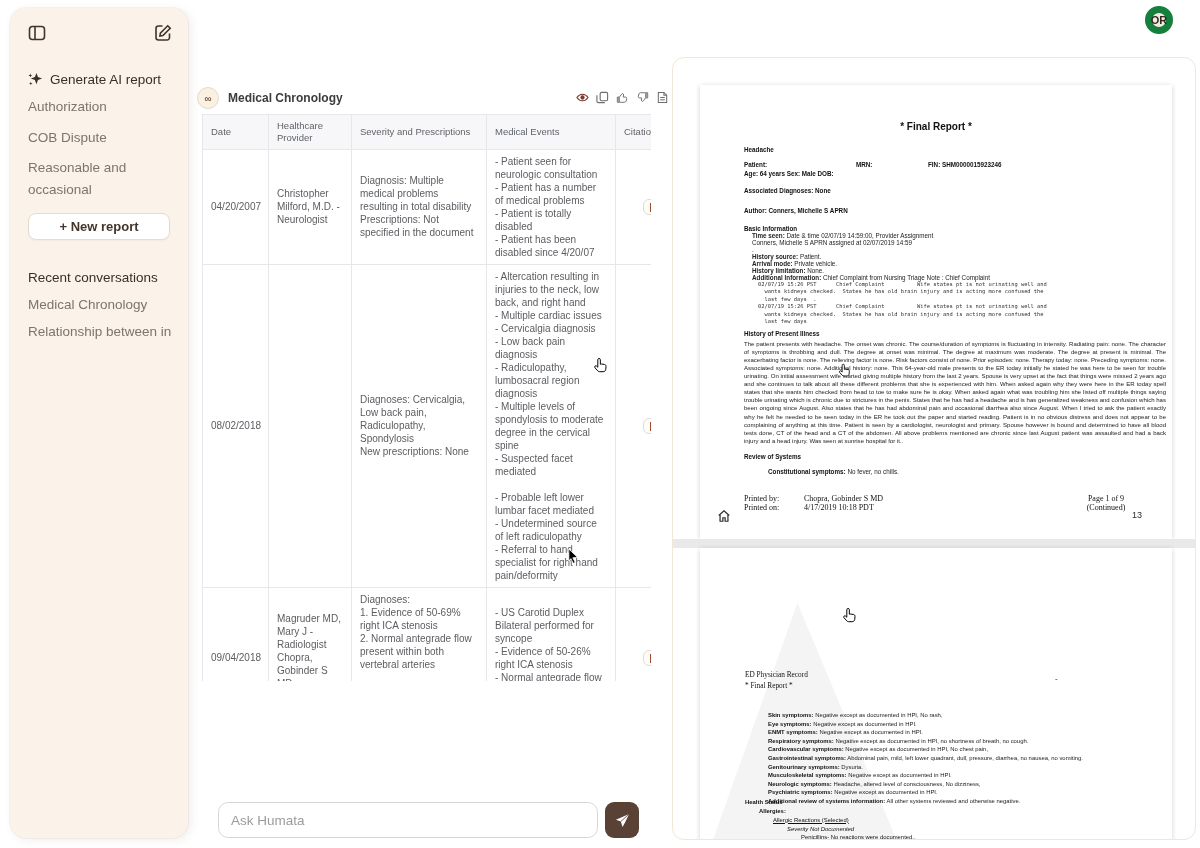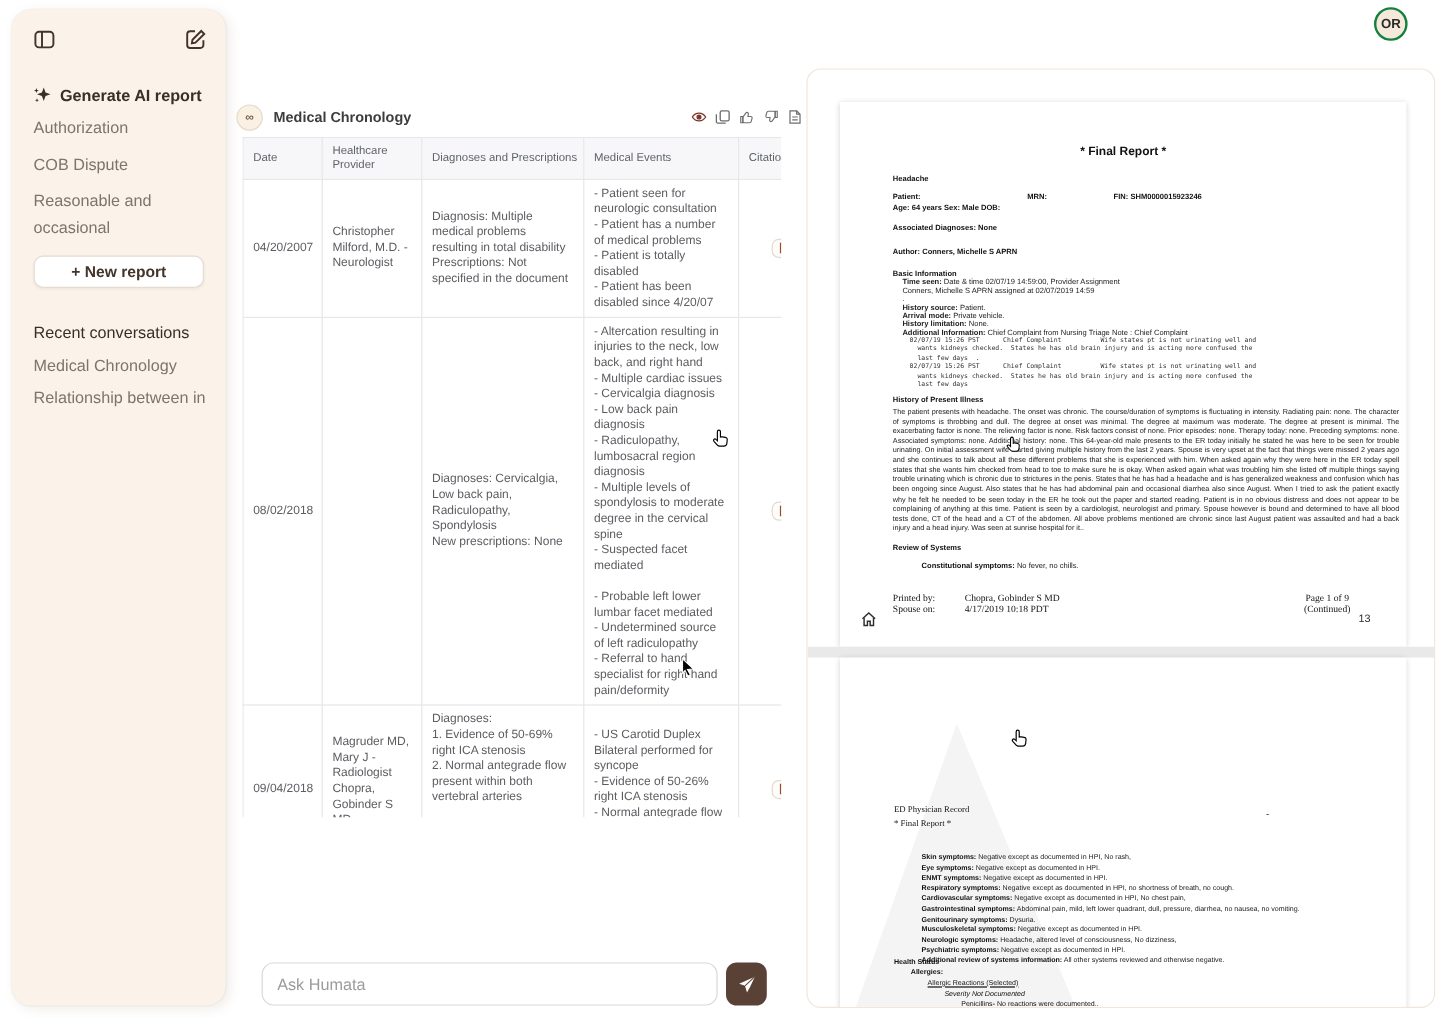--- a/index.html
+++ b/index.html
@@ -6,34 +6,34 @@
   html,body { width:1200px; height:848px; background:#ffffff; overflow:hidden;
     font-family:"Liberation Sans","DejaVu Sans",sans-serif; }
 
   
   #sidebar { position:absolute; left:10px; top:8px; width:178px; height:830px;
     background:#fbf2ea; border-radius:16px; padding:16px 16px 0 18px;
     box-shadow:0 0 0 1px rgba(120,90,60,.06), 3px 2px 10px rgba(120,90,60,.10); }
   .sb-iconrow { display:flex; justify-content:space-between; align-items:center; }
   .sb-icon { width:18px; height:18px; color:#43332a; cursor:pointer; }
   .sb-gen { display:flex; align-items:center; gap:7px; margin-top:30px;
-    font-size:13.5px; font-weight:700; color:#3a2f26; cursor:pointer; }
+    font-size:13.5px; font-weight:400; color:#3a2f26; cursor:pointer; }
   .sb-gen svg { width:15px; height:15px; color:#3a2f26; }
   .sb-item { margin-top:9px; font-size:13.5px; color:#7e746b; cursor:pointer; line-height:1.6; }
   .sb-newbtn { margin-top:13px; width:142px; height:27px; background:#ffffff;
     border:1px solid #e5dbd1; border-radius:8px; font-size:13px; font-weight:600;
     color:#43352b; cursor:pointer; display:flex; align-items:center; justify-content:center;
     box-shadow:0 1px 2px rgba(0,0,0,.04); }
   .sb-head { margin-top:30px; font-size:13.5px; font-weight:400; color:#3a2f26; }
   .sb-conv { margin-top:12px; font-size:13.5px; color:#7e746b; cursor:pointer;
     white-space:nowrap; overflow:hidden; }
 
   
   #avatar { position:absolute; left:1145px; top:6px; width:28px; height:28px;
-    border-radius:50%; background:#f4e9db; border:2px solid #15803d;
+    border-radius:50%; background:#f4e9db; border:7px solid #15803d;
     display:flex; align-items:center; justify-content:center;
     font-size:11px; font-weight:700; color:#2e2a26; cursor:pointer; }
 
   
   #chron-header { position:absolute; left:197px; top:87px; display:flex; align-items:center; gap:9px; }
   #chron-badge { width:22px; height:22px; border-radius:50%; background:#faf1e4;
     border:1px solid #e6d9c6; display:flex; align-items:center; justify-content:center;
     font-size:10px; color:#7a5e41; font-weight:700; }
   #chron-title { font-size:12px; font-weight:700; color:#3c3c3c; }
   #chron-toolbar { position:absolute; left:576px; top:91px; display:flex; gap:7px; align-items:center; }
@@ -181,21 +181,21 @@
         <col class="c1">
         <col class="c2">
         <col class="c3">
         <col class="c4">
         <col class="c5">
       </colgroup>
     <thead>
       <tr>
         <th>Date</th>
         <th>Healthcare Provider</th>
-        <th class="nowrap">Diagnoses and Prescriptions</th>
+        <th class="nowrap">Severity and Prescriptions</th>
         <th>Medical Events</th>
         <th class="nowrap">Citation</th>
       </tr>
     </thead>
     <tbody>
       <tr>
         <td style="height:106px">04/20/2007</td>
         <td class="pre">Christopher Milford, M.D. - Neurologist</td>
         <td class="pre">Diagnosis: Multiple medical problems resulting in total disability
 Prescriptions: Not specified in the document</td>
@@ -289,21 +289,21 @@
       <div class="d-h mt8">Review of Systems</div>
       <div class="ind" style="padding-left:24px"><span class="d-h">Constitutional symptoms:</span><span class="d-t">  No fever, no chills.</span></div>
 
       <div id="printed" class="serif">
         <div>
           <div class="d-row">
               <span class="lbl">Printed by:</span>
               <span>Chopra, Gobinder S MD</span>
             </div>
           <div class="d-row">
-              <span class="lbl">Spouse on:</span>
+              <span class="lbl">Printed on:</span>
               <span>4/17/2019 10:18 PDT</span>
             </div>
         </div>
         <div class="col-r">
           <div>Page 1 of 9</div>
           <div>(Continued)</div>
         </div>
       </div>
     </div>
 

